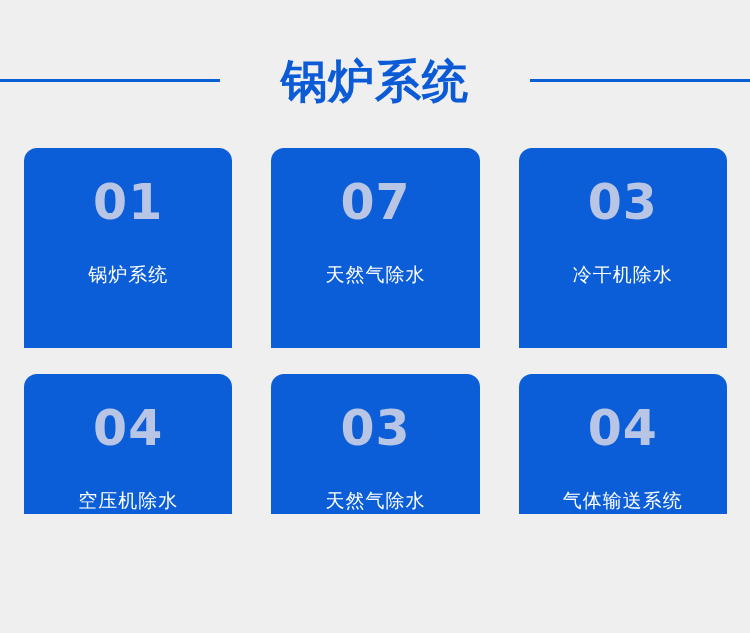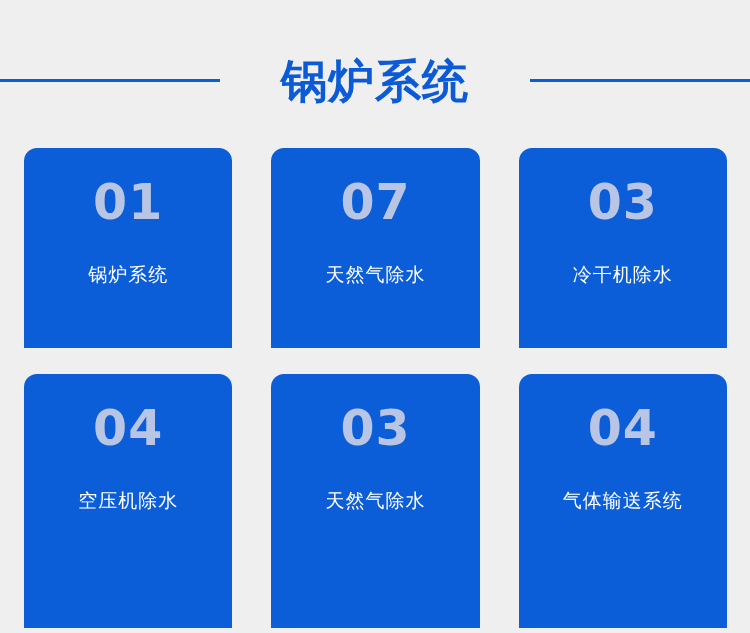--- a/index.html
+++ b/index.html
@@ -73,21 +73,21 @@
 
   .card {
     position: relative;
     width: 219px;
     height: 200px;
     background: #0b5ed7;
     border-radius: 13px 13px 0 0;
     box-sizing: border-box;
   }
   .row-2 .card {
-    height: 254px;
+    height: 140px;
     padding-left: 21px;
   }
   .card-number {
     position: absolute;
     left: 0;
     top: 26px;
     width: 100%;
     text-align: center;
     color: #b9c5e4;
     font-size: 49px;

